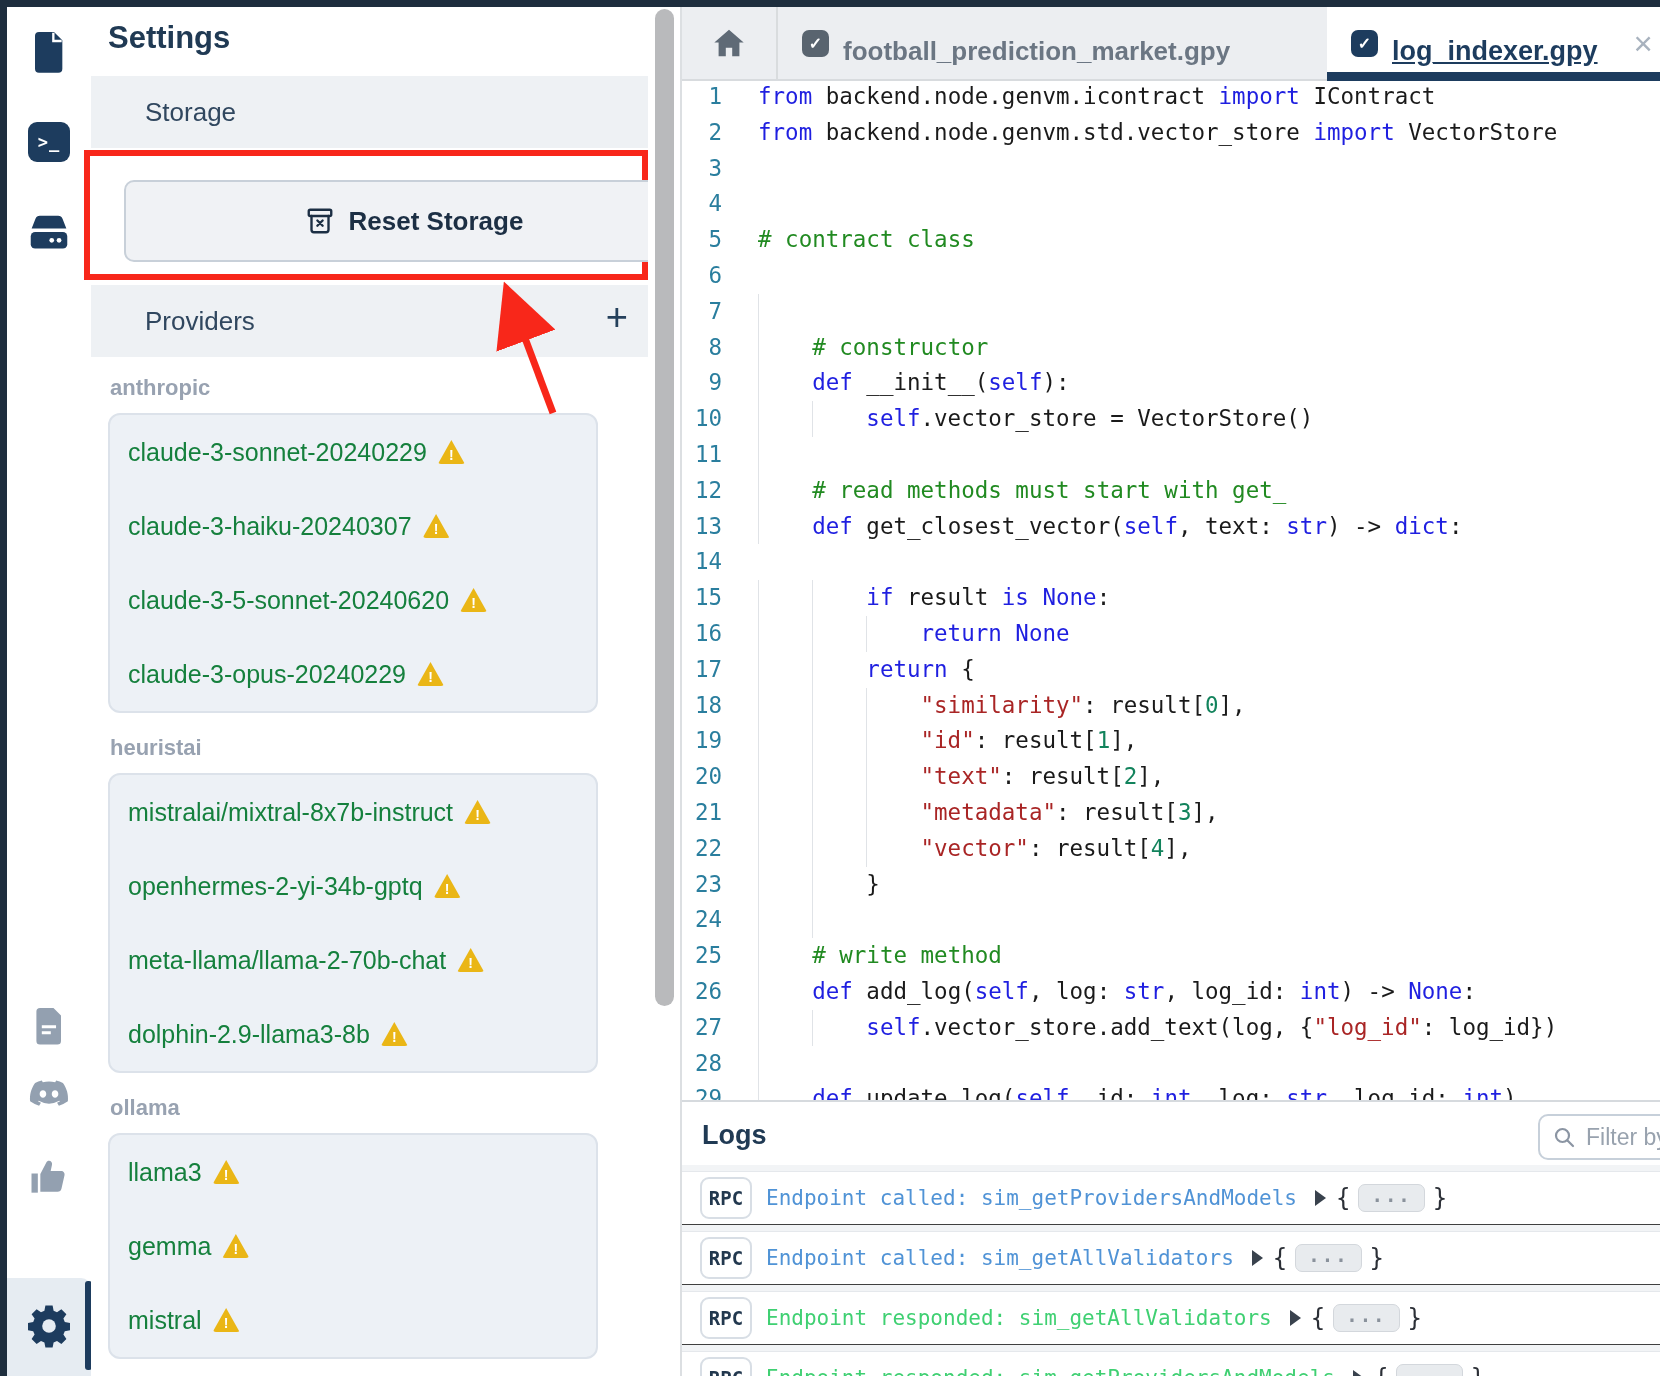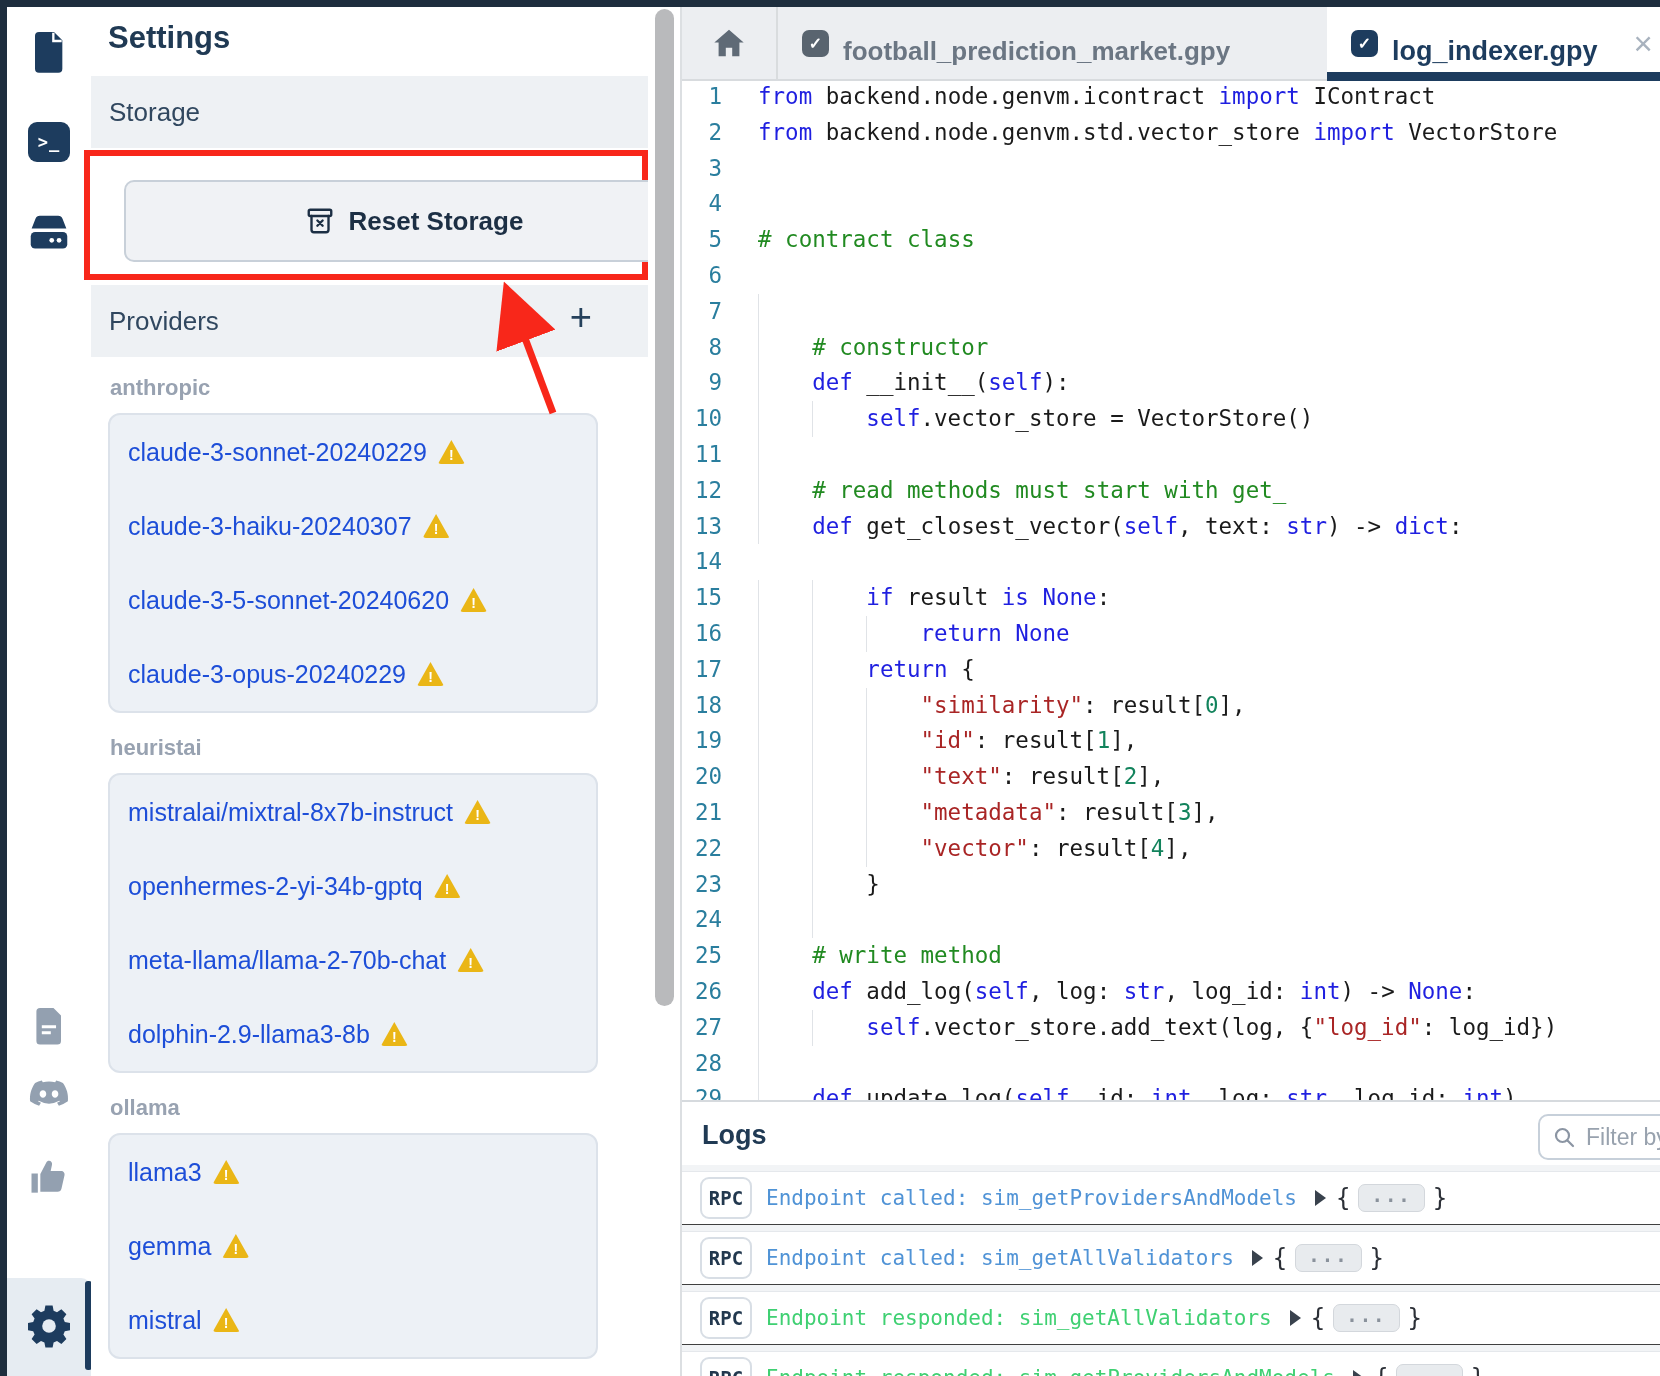--- a/index.html
+++ b/index.html
@@ -18,36 +18,36 @@
   .term-box{width:42px;height:40px;background:#1d3c5e;border-radius:9px;color:#fff;
             font-family:"DejaVu Sans Mono",monospace;font-weight:700;font-size:17px;
             display:flex;align-items:center;justify-content:center;letter-spacing:1px;}
   #active-item{position:absolute;left:0;top:1271px;width:84px;height:98px;background:#e6ecf2;
                border-top-right-radius:10px;}
   #active-bar{position:absolute;right:-1px;top:1274px;width:7px;height:89px;background:#1d3c5e;border-radius:3px;}
 
   
   #settings{left:91px;top:7px;width:557px;height:1369px;background:#fff;}
   #settings-title{position:absolute;left:17px;top:13px;font-size:31px;font-weight:600;color:#203a54;}
-  .band{position:absolute;left:0;width:557px;height:72px;background:#eef1f4;display:flex;align-items:center;}
+  .band{position:absolute;left:0;width:557px;height:72px;background:#eef1f4;display:flex;align-items:center;padding-left:36px;}
   .band-label{margin-left:18px;font-size:26px;font-weight:500;color:#30475f;}
   #band-storage{top:69px;}
   #band-providers{top:278px;}
   #add-provider{position:absolute;right:50px;top:12px;font-size:38px;font-weight:400;color:#25415c;
                 cursor:pointer;line-height:1;background:none;border:none;font-family:inherit;}
   #reset-frame{position:absolute;left:-7px;top:143px;width:552px;height:118px;border:6px solid #f8271a;background:#fff;}
   #reset-btn{position:absolute;left:34px;top:24px;width:580px;height:82px;background:#f0f2f5;
              border:2px solid #c8d0d9;border-radius:10px;display:flex;align-items:center;justify-content:center;
              gap:14px;font-size:26px;font-weight:600;color:#1c2f44;cursor:pointer;font-family:inherit;}
   #groups{position:absolute;left:17px;top:368px;width:490px;}
   .group-label{height:26px;margin:0 0 12px 2px;font-size:22px;font-weight:700;color:#98a2b1;}
   .model-card{box-sizing:border-box;width:490px;background:#edf1f6;border:2px solid #dce2ea;
               border-radius:12px;margin-bottom:22px;overflow:hidden;}
   .model-row{height:74px;display:flex;align-items:center;padding-left:18px;cursor:pointer;}
-  .model-name{font-size:25px;font-weight:500;color:#1d4ed8;}
+  .model-name{font-size:25px;font-weight:500;color:#15803d;}
   .warn{position:relative;width:27px;height:24px;margin-left:11px;flex:none;display:inline-block;}
   .warn::before{content:"";position:absolute;inset:0;background:#eab616;
                 clip-path:polygon(50% 0,100% 100%,0 100%);border-radius:3px;}
   .warn::after{content:"!";position:absolute;left:0;right:0;bottom:1px;text-align:center;
                font-weight:700;font-size:14px;color:#fff;}
 
   
   #arrow-svg{left:440px;top:270px;width:160px;height:160px;pointer-events:none;}
 
   
@@ -56,21 +56,21 @@
 
   
   #editor{left:680px;top:7px;width:980px;height:1369px;background:#fff;border-left:2px solid #dcdfe2;box-sizing:border-box;}
   #tabbar{position:absolute;left:0;top:0;width:978px;height:72px;background:#eceef1;
           border-bottom:2px solid #d8dbde;display:flex;box-sizing:content-box;}
   #home-zone{width:94px;height:72px;border-right:2px solid #d9dcde;display:flex;align-items:center;
              justify-content:center;cursor:pointer;flex:none;}
   .tab{display:flex;align-items:center;padding-left:24px;gap:14px;cursor:pointer;box-sizing:border-box;}
   .tab .tlabel{font-size:26px;font-weight:600;color:#6b7683;white-space:nowrap;margin-top:16px;}
   .tab.active{background:#fff;position:relative;}
-  .tab.active .tlabel{font-weight:700;color:#1d3c5e;font-size:27px;}
+  .tab.active .tlabel{font-weight:700;color:#1d3c5e;font-size:27px;text-decoration:underline;}
   .tab.active::after{content:"";position:absolute;left:0;right:0;bottom:-2px;height:9px;background:#1d3c5e;}
   .tcheck{width:27px;height:27px;border-radius:7px;background:#59646f;color:#fff;flex:none;
           display:flex;align-items:center;justify-content:center;}
   .tcheck::after{content:"✓";font-size:16px;font-weight:700;}
   .tab.active .tcheck{background:#1d3c5e;}
   .tclose{margin-left:22px;font-size:33px;color:#a8b2be;line-height:1;cursor:pointer;padding-right:14px;}
 
   
   #code{position:absolute;left:0;top:72px;width:978px;height:1021px;overflow:hidden;
         font-family:"DejaVu Sans Mono",monospace;font-size:22.5px;cursor:text;}

